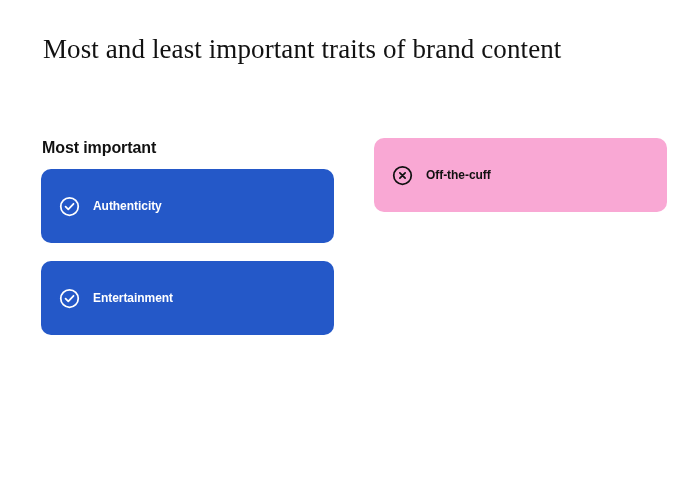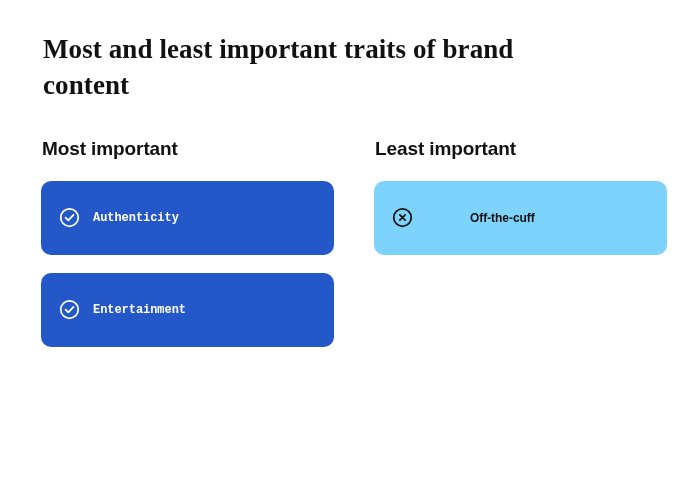--- a/index.html
+++ b/index.html
@@ -20,44 +20,44 @@
     box-sizing: border-box;
   }
   .title {
     position: absolute;
     left: 43px;
     top: 32px;
     width: 540px;
     font-family: "Liberation Serif", "DejaVu Serif", serif;
     font-size: 27px;
     line-height: 1.32;
-    font-weight: 700;
+    font-weight: 400;
     color: #111111;
     letter-spacing: 0.1px;
   }
   .columns {
     position: absolute;
     left: 41px;
     top: 138px;
     width: 626px;
     display: flex;
     flex-direction: row;
     gap: 40px;
   }
   .column {
     width: 295px;
     display: flex;
     flex-direction: column;
   }
   .column-header {
-    font-size: 19px;
+    font-size: 16px;
     font-weight: bold;
     color: #111111;
     letter-spacing: -0.1px;
-    margin: 0 0 20px 1px;
+    margin: 0 0 12px 1px;
     line-height: 1.2;
   }
   .card {
     height: 74px;
     border-radius: 10px;
     display: flex;
     flex-direction: row;
     align-items: center;
     padding-left: 18px;
     box-sizing: border-box;
@@ -77,25 +77,23 @@
     font-size: 12px;
     font-weight: bold;
     letter-spacing: -0.05px;
     line-height: 1.2;
   }
   .card.positive {
     background: #2458c8;
   }
   .card.positive .card-label {
     color: #ffffff;
-    font-family: Liberation Mono, monospace;
   }
   .card.negative {
-    background: #7dd3fc;
-    gap: 44px;
+    background: #f9a8d4;
   }
   .card.negative .card-label {
     color: #111111;
   }
 </style>
 </head>
 <body>
 
 <div class="page">
 
@@ -122,21 +120,20 @@
           <svg viewBox="0 0 24 24" width="21" height="21" fill="none" xmlns="http://www.w3.org/2000/svg">
             <circle cx="12" cy="12" r="10" stroke="#ffffff" stroke-width="2"></circle>
             <path d="M7.5 12.2l3.1 3.1 6-6.4" stroke="#ffffff" stroke-width="2" stroke-linecap="round" stroke-linejoin="round"></path>
           </svg>
         </span>
         <span class="card-label">Entertainment</span>
       </div>
     </div>
 
     <div class="column">
-      <div class="column-header">Least important</div>
 
       <div class="card negative">
         <span class="card-icon">
           <svg viewBox="0 0 24 24" width="21" height="21" fill="none" xmlns="http://www.w3.org/2000/svg">
             <circle cx="12" cy="12" r="10" stroke="#111111" stroke-width="2"></circle>
             <path d="M9 9l6 6M15 9l-6 6" stroke="#111111" stroke-width="2" stroke-linecap="round"></path>
           </svg>
         </span>
         <span class="card-label">Off-the-cuff</span>
       </div>

